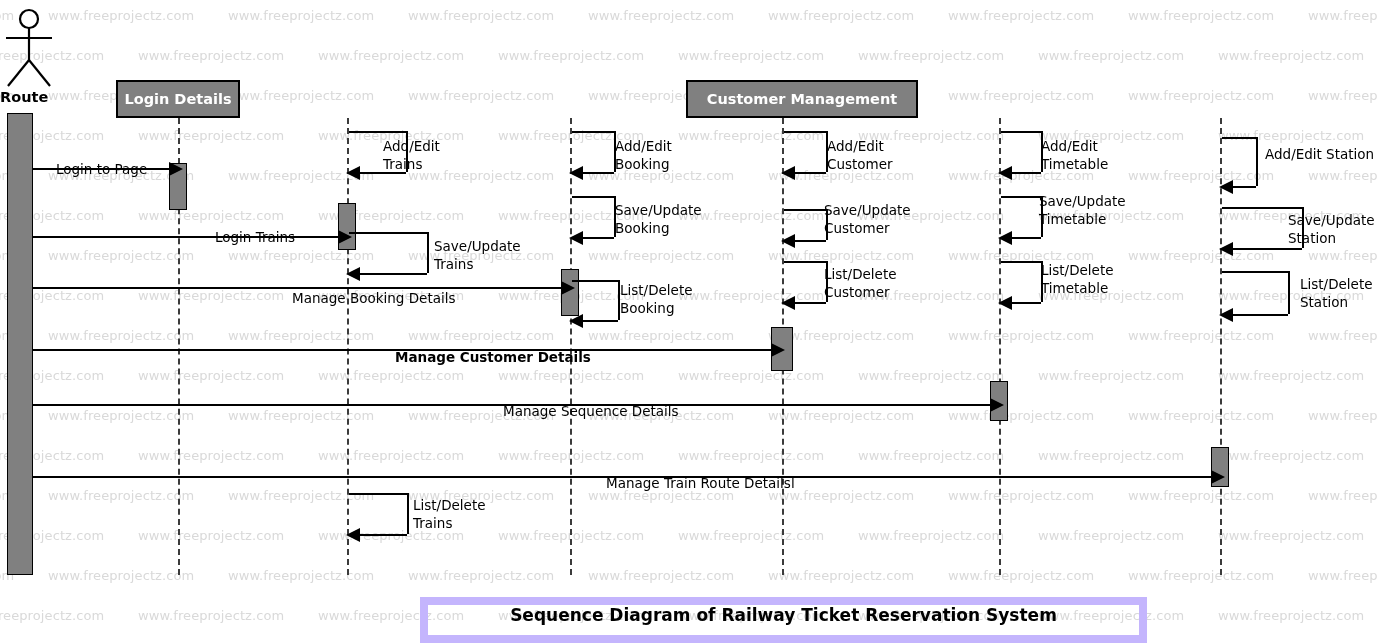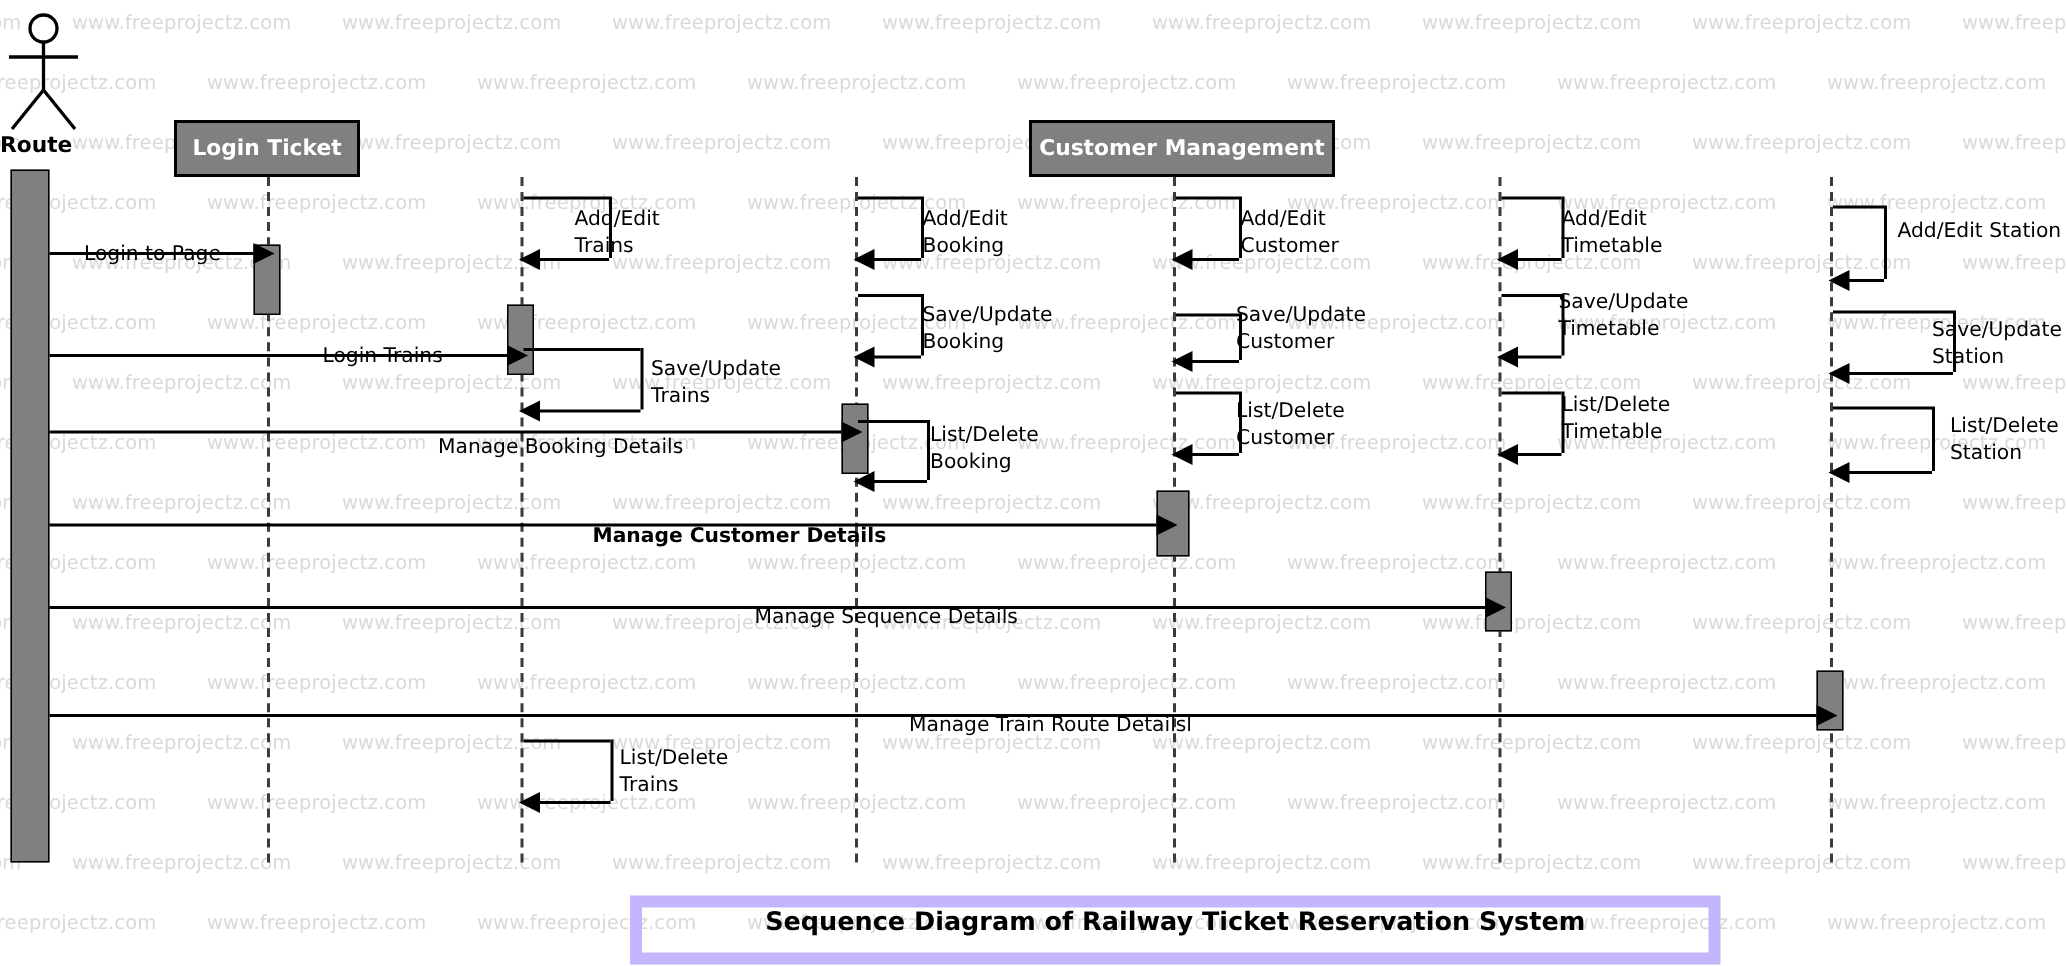--- a/index.html
+++ b/index.html
@@ -311,26 +311,26 @@
       <line x1="27" y1="52" x2="6" y2="78" stroke="#000000" stroke-width="2.2"></line>
       <line x1="27" y1="52" x2="48" y2="78" stroke="#000000" stroke-width="2.2"></line>
     </svg>
     <div class="actor-label">Route</div>
 
     <div class="title-box" style="left:420px; top:597px; width:727px; height:46px;">
       <span class="title-text">Sequence Diagram of Railway Ticket Reservation System</span>
     </div>
 
   <div class="ll-head" style="left: 116px; top: 80px; width: 124px; height: 38px;">
-        <span>Login Ticket</span>
+        <span>Login Details</span>
       </div>
       <div class="ll-line" style="left: 178px; top: 118px; height: 457px;"></div>
       <div class="ll-line" style="left: 347px; top: 118px; height: 457px;"></div>
       <div class="ll-line" style="left: 570px; top: 118px; height: 457px;"></div>
-      <div class="ll-head" style="left: 686px; top: 80px; width: 204px; height: 38px;">
+      <div class="ll-head" style="left: 686px; top: 80px; width: 232px; height: 38px;">
         <span>Customer Management</span>
       </div>
       <div class="ll-line" style="left: 782px; top: 118px; height: 457px;"></div>
       <div class="ll-line" style="left: 999px; top: 118px; height: 457px;"></div>
       <div class="ll-line" style="left: 1220px; top: 118px; height: 457px;"></div>
       <div class="act" style="left: 7px; top: 113px; width: 26px; height: 462px;"></div>
       <div class="act" style="left: 169px; top: 163px; width: 18px; height: 47px;"></div>
       <div class="act" style="left: 338px; top: 203px; width: 18px; height: 47px;"></div>
       <div class="act" style="left: 561px; top: 269px; width: 18px; height: 47px;"></div>
       <div class="act" style="left: 771px; top: 327px; width: 22px; height: 44px;"></div>

